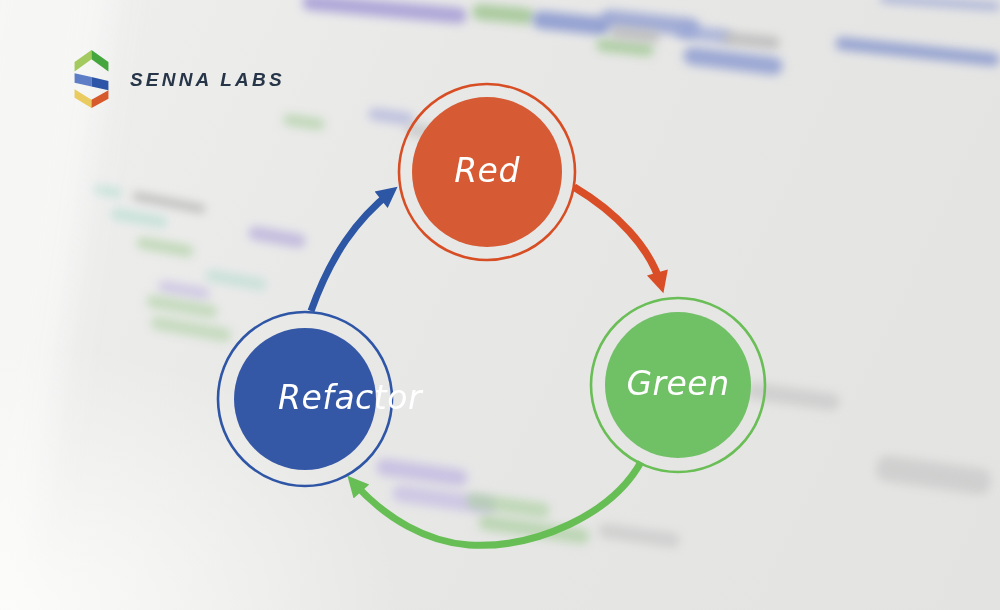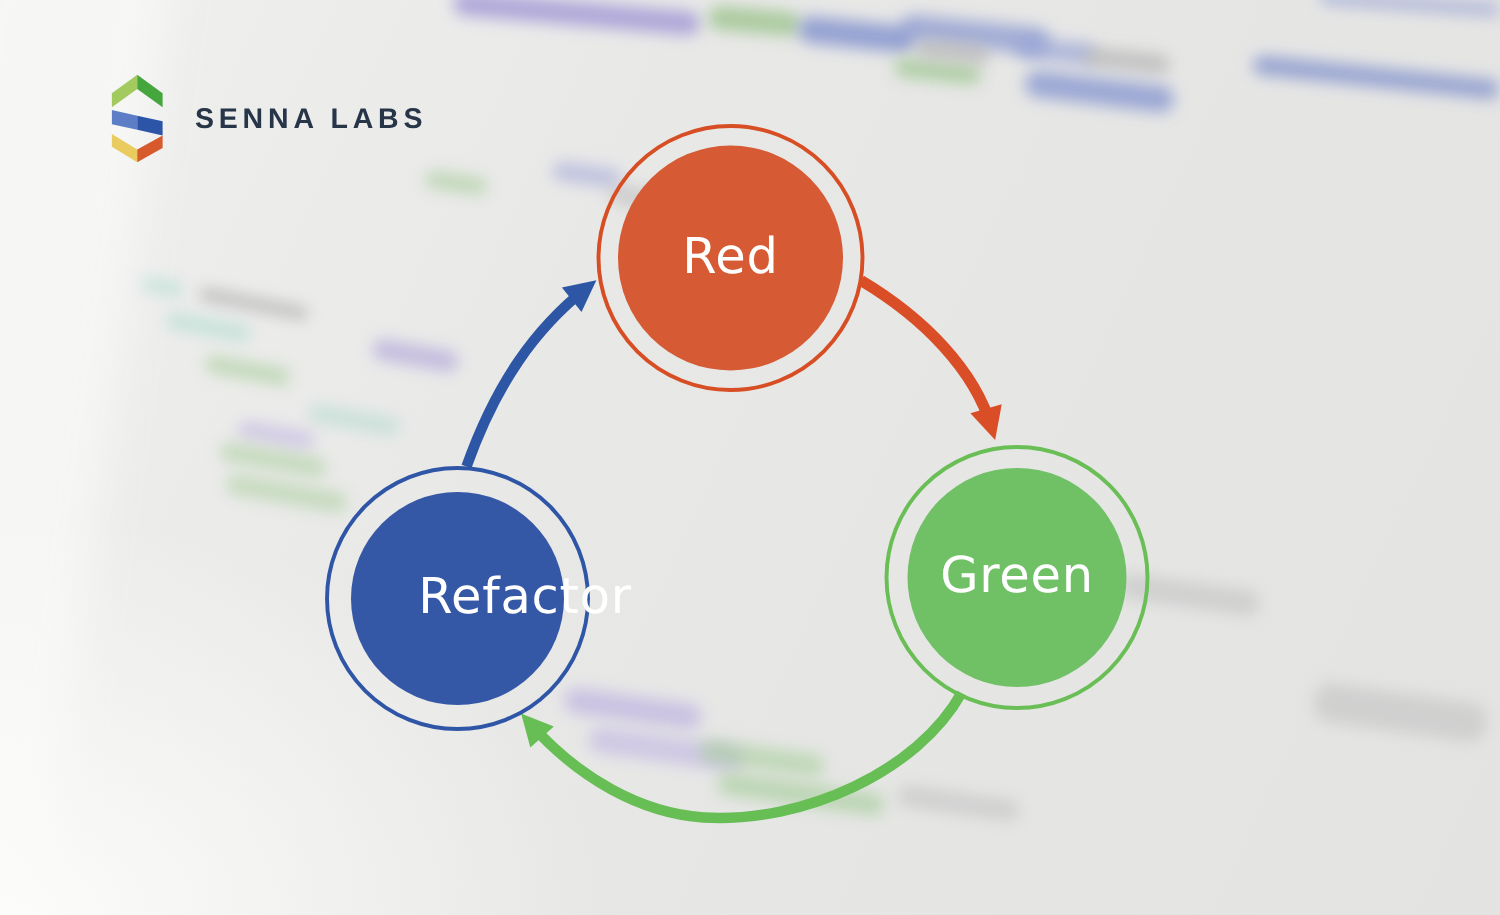--- a/index.html
+++ b/index.html
@@ -1,17 +1,17 @@
 <!DOCTYPE html>
 <html><head>
 <meta charset="utf-8">
 <style>
   html,body{margin:0;padding:0;}
   body{width:1000px;height:610px;overflow:hidden;font-family:"Liberation Sans",sans-serif;}
-  .stage{position:relative;width:1000px;height:610px;background:#e7e7e6;overflow:hidden;}
+  .stage{position:relative;width:1000px;height:610px;background:#e7e7e6;overflow:hidden;font-style:italic;}
 
   
   .bg-tint{position:absolute;inset:0;
     background:linear-gradient(115deg,#f0f0ef 0%,#e8e8e7 38%,#e5e5e4 72%,#e3e3e2 100%);}
   .code-layer{position:absolute;inset:0;}
   .smudge{position:absolute;border-radius:10px;filter:blur(5px);}
   .edge-band{position:absolute;left:-74px;top:-50px;width:138px;height:780px;
     background:#f8f8f7;opacity:.85;filter:blur(16px);transform:rotate(8deg);}
   .corner-glow{position:absolute;inset:0;pointer-events:none;
     background:radial-gradient(ellipse 620px 430px at 2% 100%,rgba(252,252,251,.95),rgba(252,252,251,0) 62%);}

